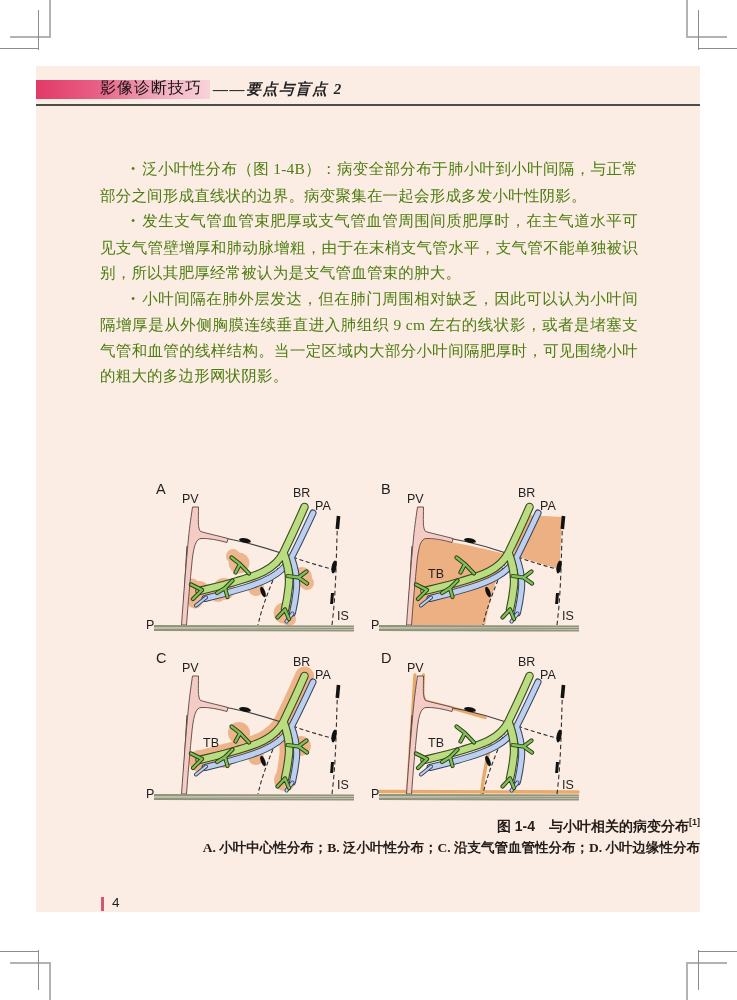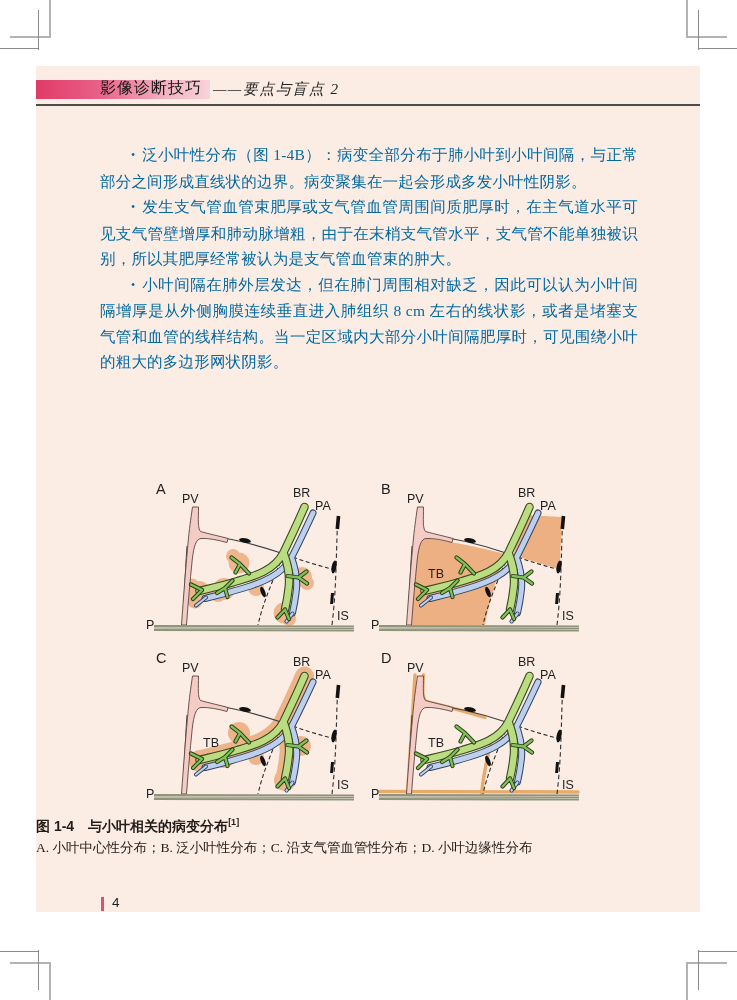--- a/index.html
+++ b/index.html
@@ -23,47 +23,47 @@
     position:absolute;left:0;top:3px;width:174px;height:19px;
     background:linear-gradient(to right,#e13a68 0%,#e85f85 35%,#f2b3c2 75%,#f8d3da 100%);
   }
   .header-title{
     position:absolute;left:64px;top:1px;
     font-family:"Liberation Sans",sans-serif;font-weight:normal;
     font-size:16px;color:#141414;letter-spacing:1px;white-space:nowrap;
   }
   .header-subtitle{
     position:absolute;left:177px;top:3px;
-    font-family:"Liberation Serif",serif;font-style:italic;font-weight:normal;
+    font-family:"Liberation Serif",serif;font-style:italic;font-weight:bold;
     font-size:15px;color:#232323;letter-spacing:1.5px;white-space:nowrap;
   }
   .header-rule{position:absolute;left:36px;top:104px;width:664px;height:2px;background:#4d4d4d;}
   
   .bodytext{
-    position:absolute;left:100px;top:142px;width:538px;
-    font-size:15.5px;line-height:25.5px;color:#0369a1;
+    position:absolute;left:100px;top:156px;width:538px;
+    font-size:15.5px;line-height:25.5px;color:#4d7c0f;
     text-align:justify;letter-spacing:0.2px;
   }
   .bodytext p{margin:0;text-indent:2em;}
   .bullet{margin-right:0.55em;font-size:12px;vertical-align:1px;}
   
   .figure{position:absolute;left:140px;top:476px;width:460px;height:336px;}
   .panel{position:absolute;width:225px;height:164px;}
   .panel.pA{left:0;top:0;} .panel.pB{left:225px;top:0;}
   .panel.pC{left:0;top:169px;} .panel.pD{left:225px;top:169px;}
   .panel text{font-family:"Liberation Sans",sans-serif;fill:#1f1f1f;}
   text.plabel{font-size:14.5px;}
   text.anlabel{font-size:12.5px;}
   
-  .caption{position:absolute;left:36px;top:812px;width:664px;text-align:left;color:#231c18;}
+  .caption{position:absolute;left:36px;top:812px;width:664px;text-align:right;color:#231c18;}
   .cap-title{
     font-family:"Liberation Sans",sans-serif;font-weight:bold;font-size:14px;line-height:21px;
   }
   .cap-title sup{font-size:9px;}
-  .cap-line{font-size:13.5px;line-height:21px;font-weight:400;}
+  .cap-line{font-size:13.5px;line-height:21px;font-weight:700;}
   
   .pg-tick{position:absolute;left:101px;top:897px;width:3px;height:14px;background:#d4566e;}
   .pg-num{
     position:absolute;left:112px;top:895px;
     font-family:"Liberation Sans",sans-serif;font-size:13.5px;color:#1d1d1d;
   }
 </style>
 </head>
 <body>
 
@@ -89,21 +89,21 @@
 <div class="header">
   <div class="header-bar"></div>
   <div class="header-title">影像诊断技巧</div>
   <div class="header-subtitle">——要点与盲点 2</div>
 </div>
 <div class="header-rule"></div>
 
 <div class="bodytext">
   <p><span class="bullet">•</span><span>泛小叶性分布（图 1-4B）：病变全部分布于肺小叶到小叶间隔，与正常部分之间形成直线状的边界。病变聚集在一起会形成多发小叶性阴影。</span></p>
   <p><span class="bullet">•</span><span>发生支气管血管束肥厚或支气管血管周围间质肥厚时，在主气道水平可见支气管壁增厚和肺动脉增粗，由于在末梢支气管水平，支气管不能单独被识别，所以其肥厚经常被认为是支气管血管束的肿大。</span></p>
-  <p><span class="bullet">•</span><span>小叶间隔在肺外层发达，但在肺门周围相对缺乏，因此可以认为小叶间隔增厚是从外侧胸膜连续垂直进入肺组织 8 cm 左右的线状影，或者是堵塞支气管和血管的线样结构。当一定区域内大部分小叶间隔肥厚时，可见围绕小叶的粗大的多边形网状阴影。</span></p>
+  <p><span class="bullet">•</span><span>小叶间隔在肺外层发达，但在肺门周围相对缺乏，因此可以认为小叶间隔增厚是从外侧胸膜连续垂直进入肺组织 9 cm 左右的线状影，或者是堵塞支气管和血管的线样结构。当一定区域内大部分小叶间隔肥厚时，可见围绕小叶的粗大的多边形网状阴影。</span></p>
 </div>
 
 <svg width="0" height="0" style="position:absolute">
   <defs>
     <g id="anat-base">
 
       <path d="M47,70 C45,100 44,124 43,149" fill="none" stroke="#3f3f3f" stroke-width="1"></path>
 
       <path d="M64,59 C88,62 112,67 141,77" fill="none" stroke="#3f3f3f" stroke-width="1.2"></path>
 

